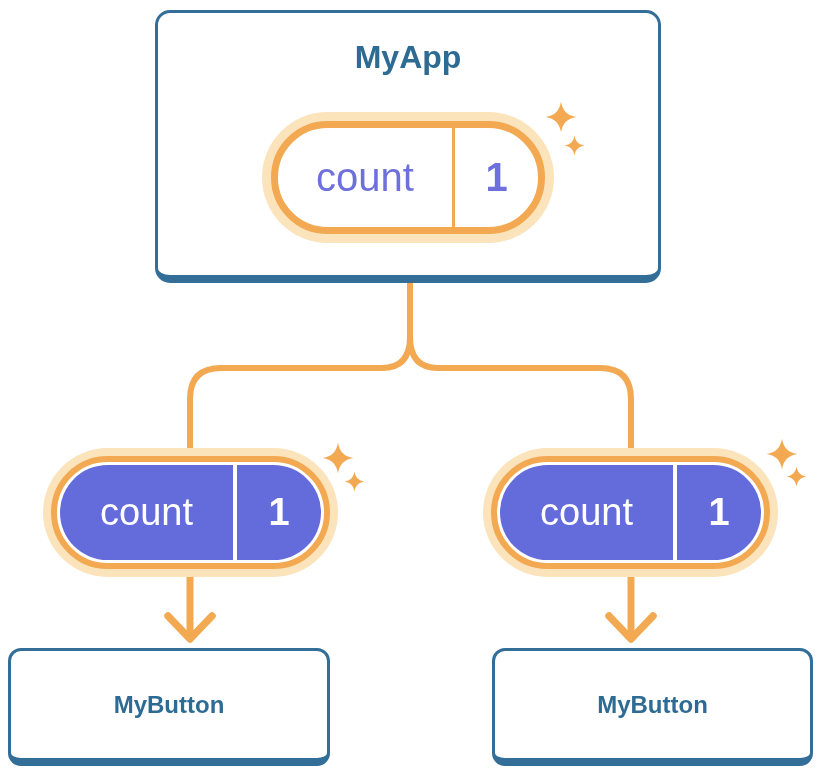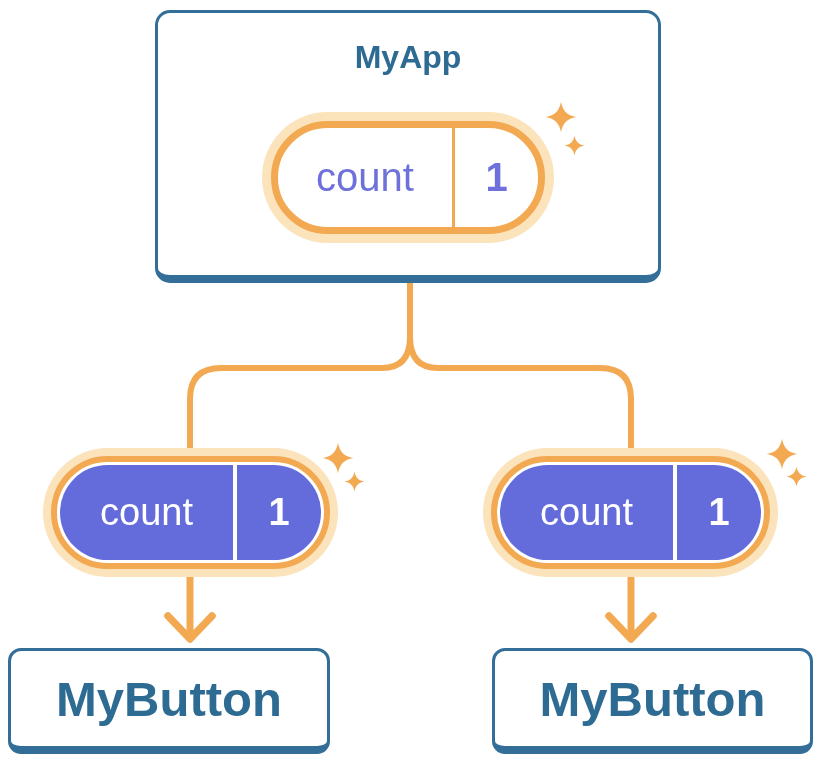--- a/index.html
+++ b/index.html
@@ -44,26 +44,26 @@
   .card-title{
     position:absolute;
     top:26px; left:0;
     width:100%;
     text-align:center;
     font-size:32px;
     font-weight:600;
     color:var(--blue-text);
   }
   .card-leaf{
-    width:322px; height:106px;
+    width:322px; height:118px;
     border-radius:13px;
     display:flex;
     align-items:center;
     justify-content:center;
-    font-size:49px;
+    font-size:24px;
     font-weight:600;
     color:var(--blue-text);
   }
   .card-leaf-left{left:8px;  top:648px;}
   .card-leaf-right{left:492px; top:648px; width:321px;}
   
   .pill{
     position:absolute;
     background:var(--orange-halo);
     border-radius:999px;

